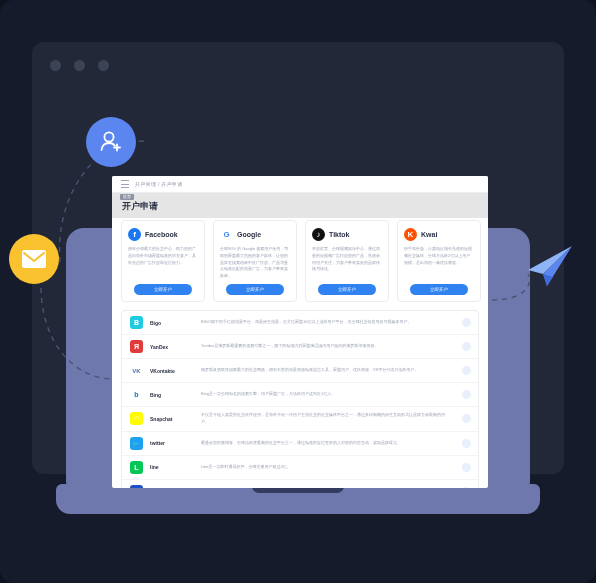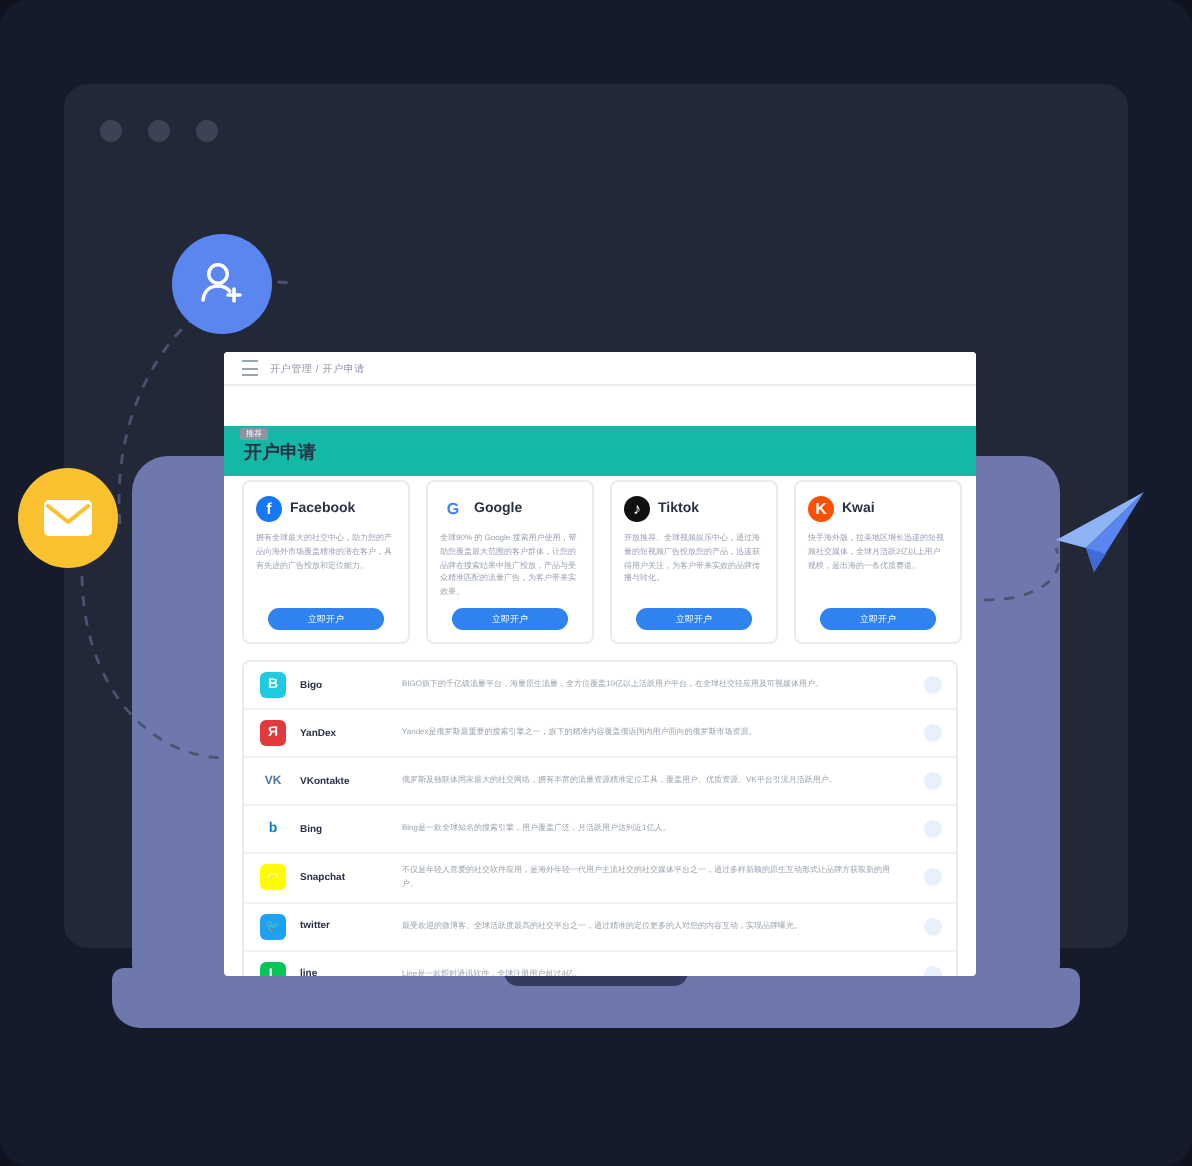--- a/index.html
+++ b/index.html
@@ -110,22 +110,21 @@
   .crumb-text {
     font-size: 5px;
     color: #8b93a6;
     letter-spacing: .3px;
   }
 
   
   .title-row {
     position: relative;
     padding: 7px 10px 5px 10px;
-    background: #14b8a6;
-    margin-top: 20px;
+    background: #e5e5e5;
   }
   .page-title {
     font-size: 9px;
     font-weight: bold;
     color: #2b3145;
   }
   .tag-badge {
     position: absolute;
     left: 8px; top: 1px;
     background: #8d93a3;

